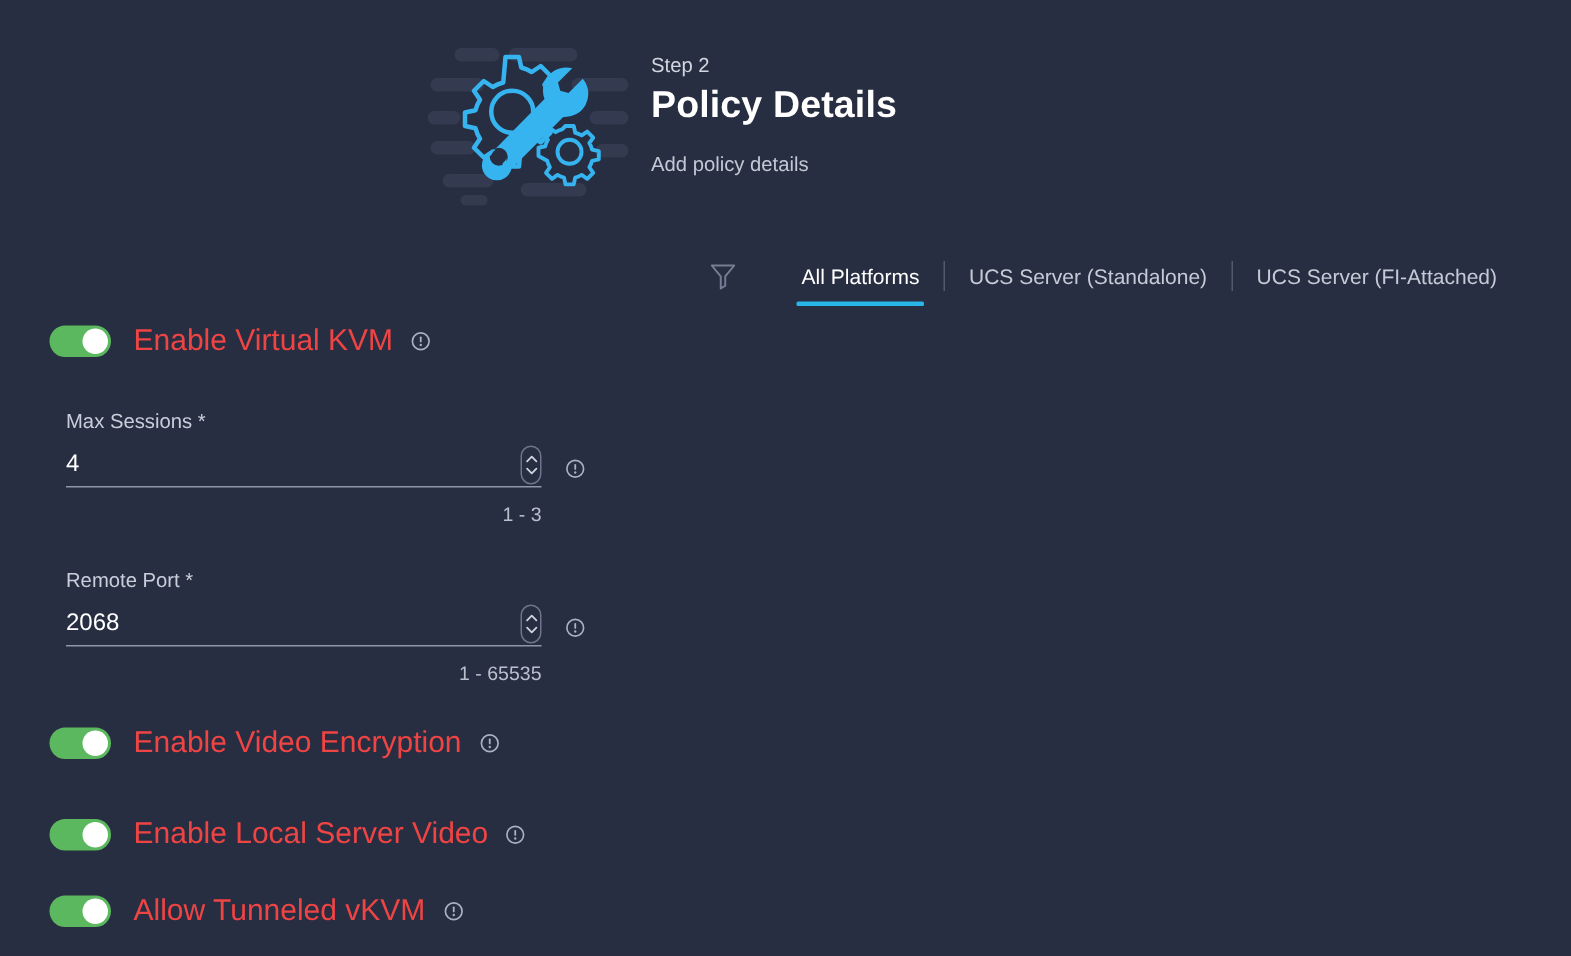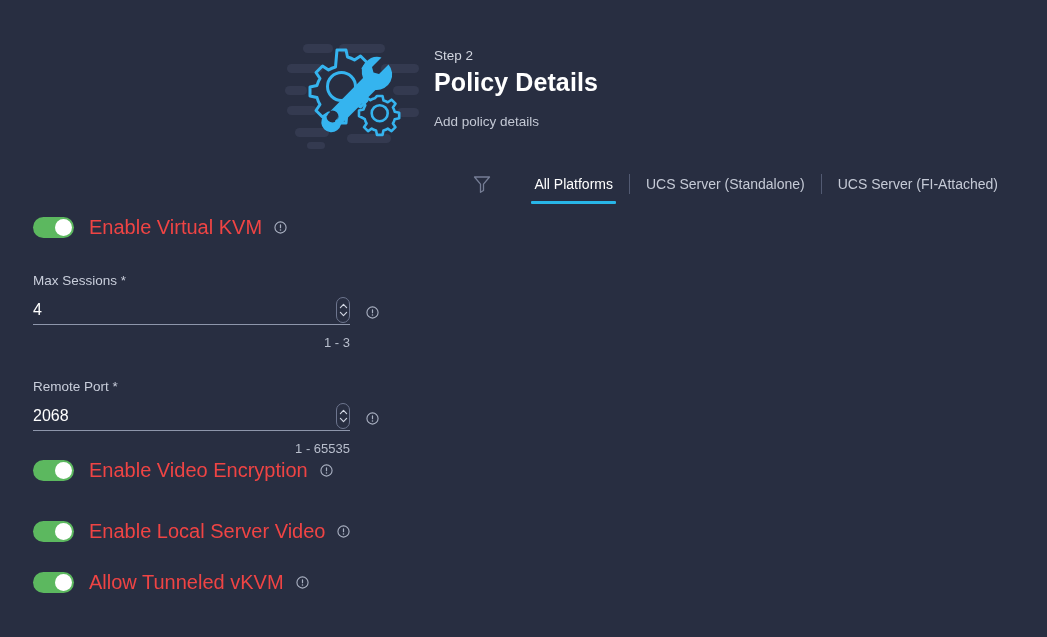--- a/index.html
+++ b/index.html
@@ -13,21 +13,21 @@
   body {
     background: #282e41;
     font-family: "Liberation Sans", sans-serif;
     color: #e8eaf0;
     position: relative;
   }
 
   
   .header {
     position: absolute;
-    left: 0; top: 16px;
+    left: 0; top: 4px;
     width: 838px;
     height: 150px;
   }
 
   .header-illustration {
     position: absolute;
     left: 285px;
     top: 22px;
     width: 136px;
     height: 112px;
@@ -164,21 +164,21 @@
     width: 13px;
     height: 13px;
     margin-left: 12px;
     flex: 0 0 auto;
     display: block;
     cursor: pointer;
   }
 
   
   .field {
-    padding-left: 33px;
+    padding-left: 44px;
     width: 400px;
   }
 
   .field-label {
     font-size: 13.5px;
     color: #c9cedb;
     line-height: 18px;
     margin-bottom: 7px;
   }
 
@@ -371,21 +371,21 @@
         <svg class="info-icon" viewBox="0 0 14 14" xmlns="http://www.w3.org/2000/svg" style="margin-left:16px;">
           <circle cx="7" cy="7" r="6" fill="none" stroke="#aab1c2" stroke-width="1.2"></circle>
           <rect x="6.35" y="3.6" width="1.3" height="4.2" rx="0.6" fill="#aab1c2"></rect>
           <circle cx="7" cy="9.7" r="0.85" fill="#aab1c2"></circle>
         </svg>
       </span>
     </div>
     <div class="field-helper">1 - 65535</div>
   </div>
 
-  <div class="toggle-row" style="">
+  <div class="toggle-row" style="margin-top:25px;">
     <div class="toggle">
       <div class="knob"></div>
     </div>
     <div class="toggle-label">Enable Video Encryption</div>
     <span>
       <svg class="info-icon" viewBox="0 0 14 14" xmlns="http://www.w3.org/2000/svg">
         <circle cx="7" cy="7" r="6" fill="none" stroke="#aab1c2" stroke-width="1.2"></circle>
         <rect x="6.35" y="3.6" width="1.3" height="4.2" rx="0.6" fill="#aab1c2"></rect>
         <circle cx="7" cy="9.7" r="0.85" fill="#aab1c2"></circle>
       </svg>

